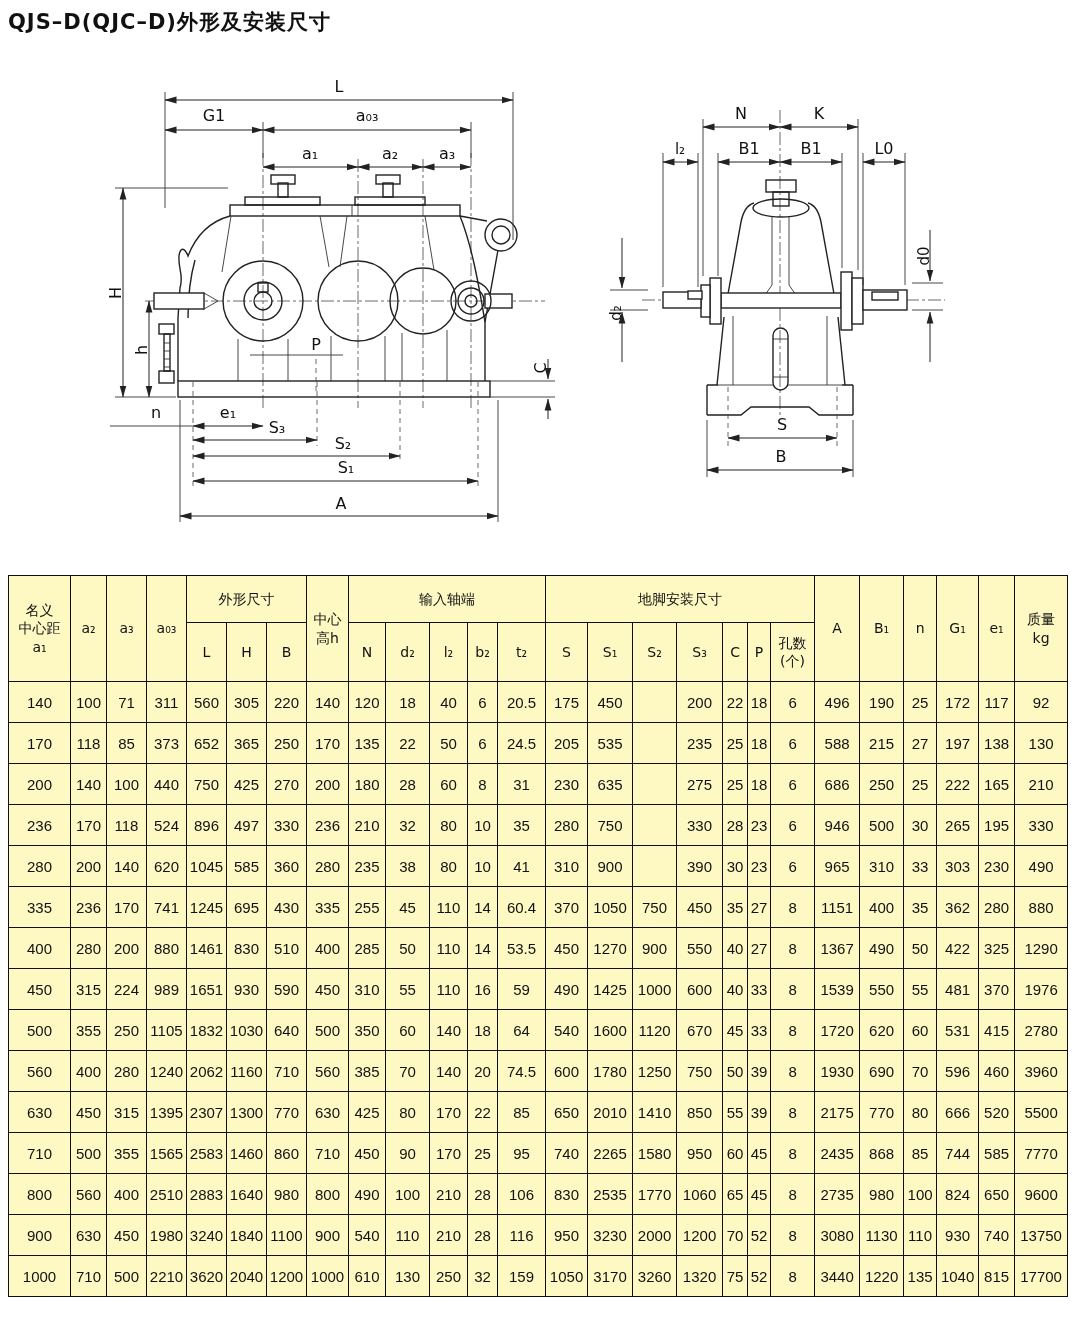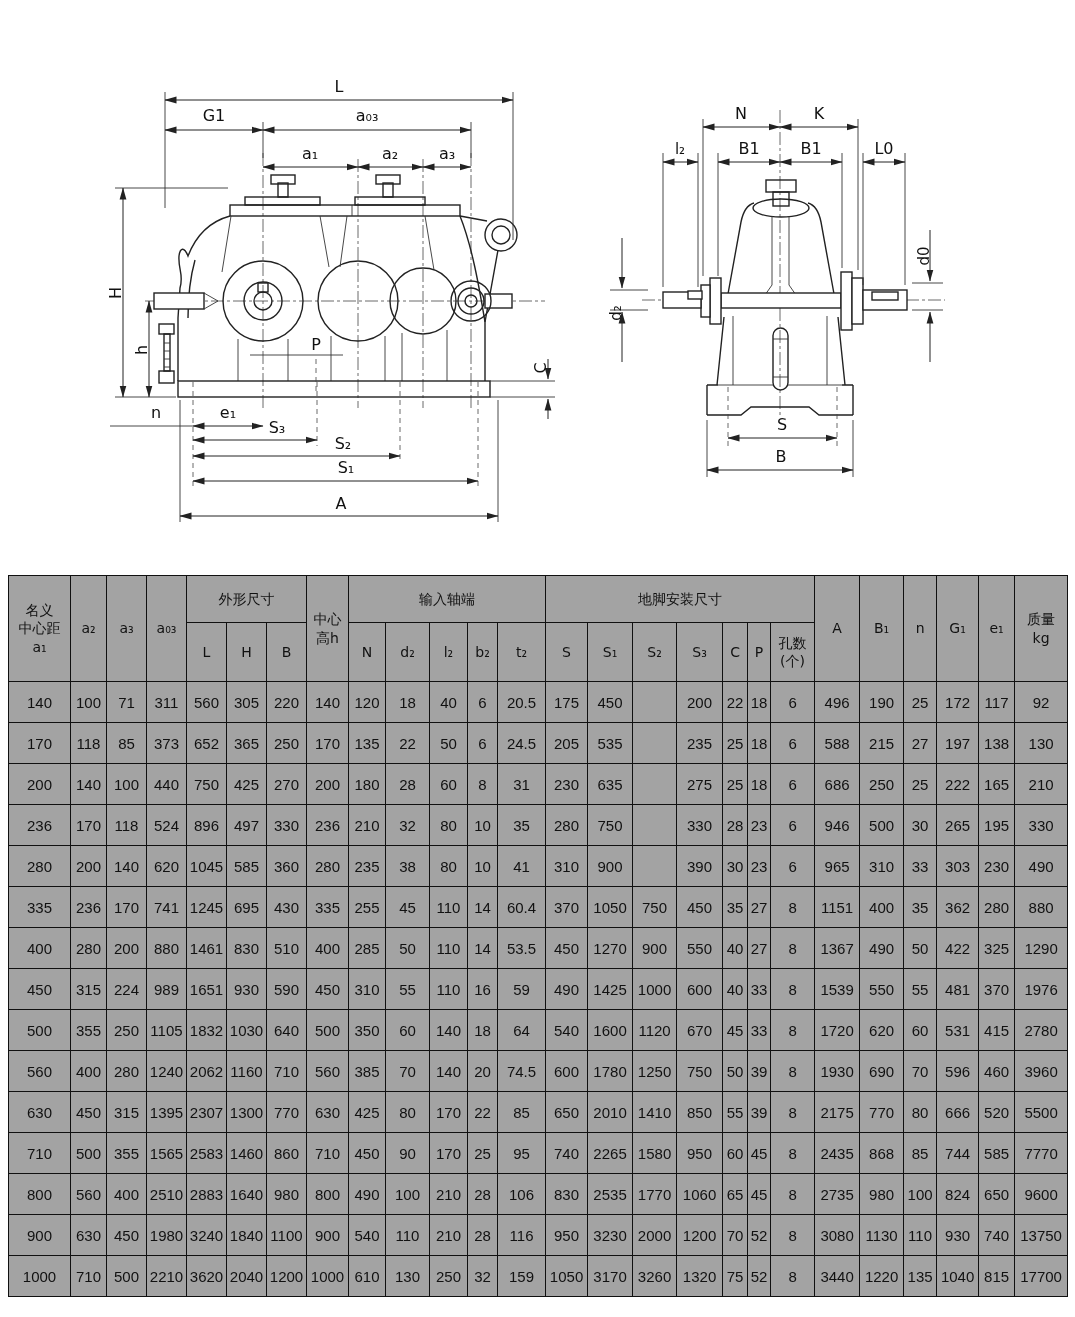--- a/index.html
+++ b/index.html
@@ -10,34 +10,35 @@
   svg{position:absolute;}
   .ol{fill:none;stroke:#222;stroke-width:1.4;}
   .wh{fill:#fff;stroke:#222;stroke-width:1.4;}
   .thin{fill:none;stroke:#333;stroke-width:0.9;}
   .dim{fill:none;stroke:#222;stroke-width:1;}
   .cl{fill:none;stroke:#444;stroke-width:0.8;stroke-dasharray:13 3 3 3;}
   .dsh{fill:none;stroke:#444;stroke-width:0.8;stroke-dasharray:5 4;}
   .lbl{font:15px "DejaVu Sans",sans-serif;fill:#111;}
   .lbl2{font:16px "DejaVu Sans",sans-serif;fill:#111;}
   #dim-table{position:absolute;left:8px;top:575px;width:1059px;border-collapse:collapse;
-             table-layout:fixed;background:#a3a3a3;}
+             table-layout:fixed;background:#fef9c3;}
   #dim-table th,#dim-table td{border:1.6px solid #101010;text-align:center;vertical-align:middle;
              padding:0;font-weight:normal;overflow:hidden;}
   #dim-table td{height:40px;font-size:15px;font-family:"Liberation Sans","DejaVu Sans",sans-serif;}
   #dim-table th{font-size:14px;white-space:pre-line;line-height:1.3;
              font-family:"DejaVu Sans","Liberation Sans",sans-serif;}
   #dim-table thead tr.h1 th{height:46px;}
   #dim-table thead tr.h2 th{height:58px;}
 </style>
 </head>
 <body>
 
 <div class="page">
 
+  <div class="title">QJS–D(QJC–D)外形及安装尺寸</div>
 
   <svg style="left:100px;top:60px" width="470" height="470" viewBox="0 0 470 470">
     <defs>
       <marker id="ar1" viewBox="0 0 12 8" refX="11.5" refY="4" markerWidth="12" markerHeight="8" orient="auto-start-reverse" markerUnits="userSpaceOnUse">
         <path d="M0,0.6 L12,4 L0,7.4 Z" fill="#222"></path>
       </marker>
     </defs>
 
     <g>
       <path class="cl" d="M45,241 H445"></path>

